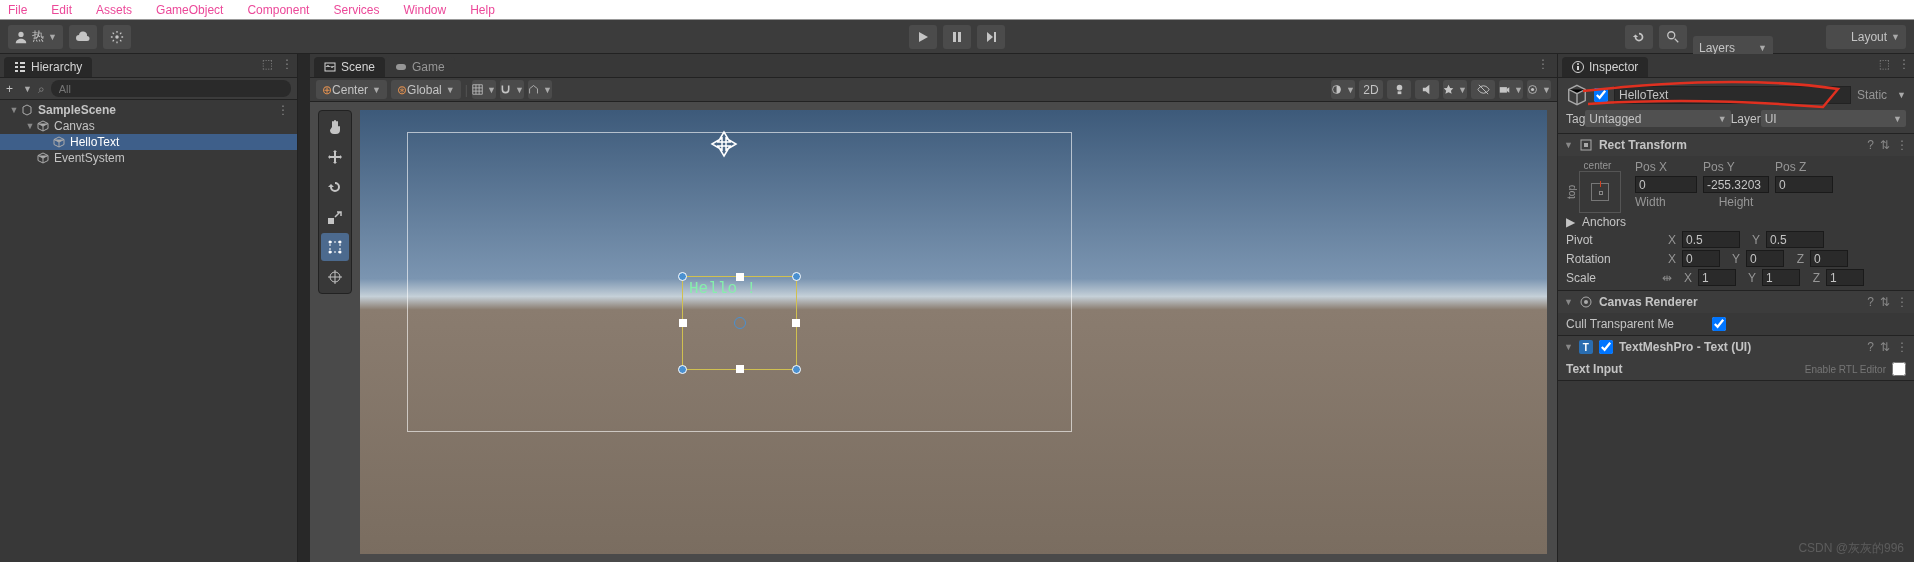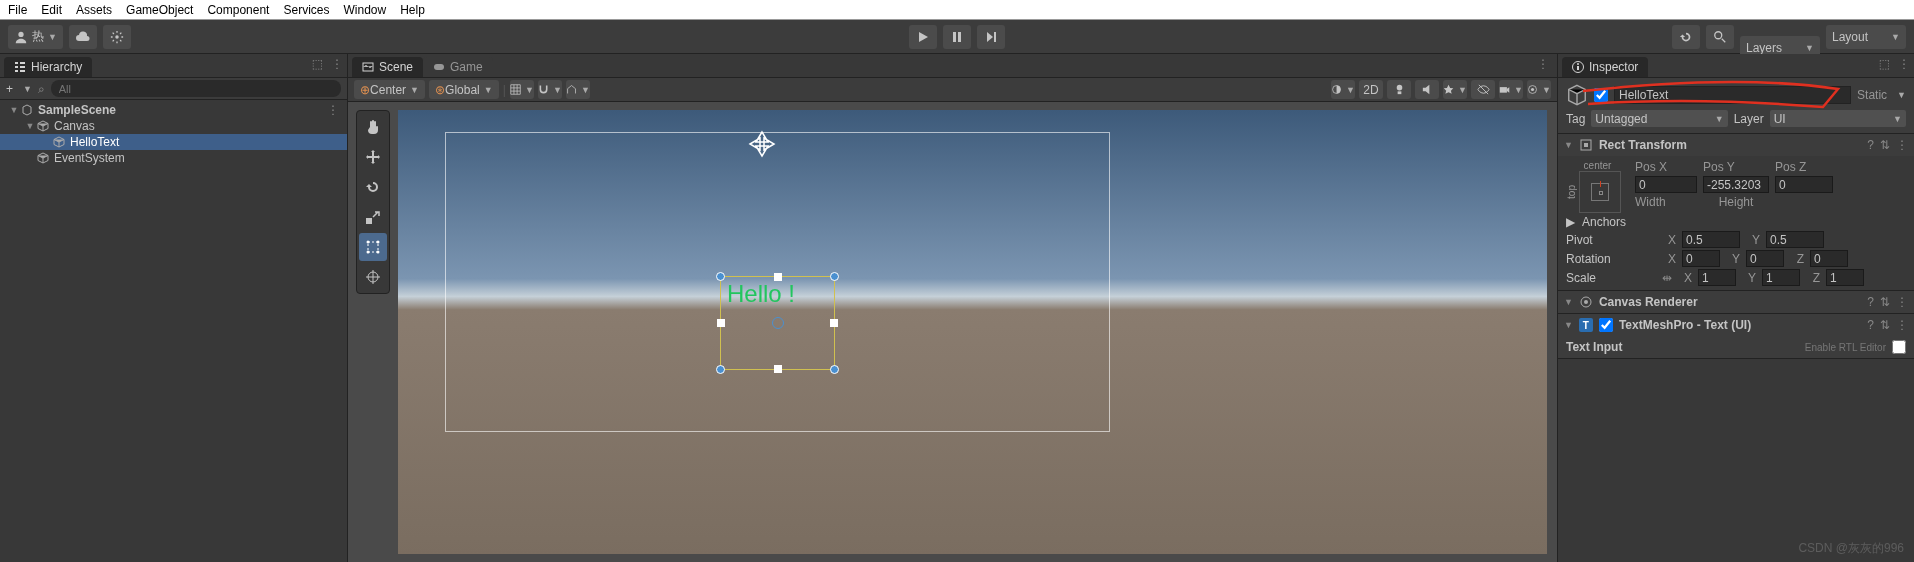--- a/index.html
+++ b/index.html
@@ -1,66 +1,66 @@
 <!DOCTYPE html>
 <html><head>
 <meta charset="utf-8">
 <style>
 * { margin: 0; padding: 0; box-sizing: border-box; font-family: "Segoe UI", Arial, sans-serif; font-size: 12px; user-select: none; }
 body { background: #383838; color: #c4c4c4; width: 1914px; height: 562px; overflow: hidden; }
 
-.menubar { background: #fff; color: #000000; height: 20px; display: flex; align-items: center; padding: 0 8px; gap: 14px; border-bottom: 1px solid #999; }
+.menubar { background: #fff; color: #ec4899; height: 20px; display: flex; align-items: center; padding: 0 8px; gap: 24px; border-bottom: 1px solid #999; }
 .menubar span { cursor: default; }
 
 .toolbar { background: #3c3c3c; height: 34px; display: flex; align-items: center; padding: 0 8px; justify-content: space-between; border-bottom: 1px solid #222; }
 .tb-left, .tb-right, .tb-center { display: flex; align-items: center; gap: 6px; }
 .tb-center { position: absolute; left: 50%; transform: translateX(-50%); }
 .tb-btn { background: #4b4b4b; border-radius: 3px; height: 24px; min-width: 28px; display: flex; align-items: center; justify-content: center; padding: 0 6px; cursor: pointer; }
 .tb-btn svg { fill: #c4c4c4; }
 .caret { margin-left: 4px; font-size: 9px; color: #aaa; }
 
 .main { display: flex; height: calc(100% - 54px); }
 
 .panel-tabs { background: #383838; height: 24px; display: flex; align-items: flex-end; border-bottom: 1px solid #222; position: relative; padding-left: 4px;}
 .ptab { background: #383838; padding: 3px 10px; border-radius: 4px 4px 0 0; display:flex; align-items:center; gap:5px; color: #969696; }
 .ptab.active { background: #282828; color: #d4d4d4; }
 .ptab svg { fill: currentColor; width: 12px; height: 12px; }
 .panel-extra { position:absolute; right:4px; top:3px; display:flex; gap:8px; color:#888;}
 
 
-.hierarchy { width: 348px; background: #383838; border-right: 1px solid #222; display:flex; flex-direction:column;}
+.hierarchy { width: 298px; background: #383838; border-right: 1px solid #222; display:flex; flex-direction:column;}
 .hier-search { background: #3c3c3c; height: 22px; display:flex; align-items:center; padding:0 6px; border-bottom:1px solid #222; gap:6px;}
 .hier-search input { background:#2a2a2a; border:none; color:#888; height:17px; border-radius:8px; padding:0 18px 0 8px; flex:1; font-size:11px;}
 .tree { flex:1; background:#383838; padding-top:2px;}
 .trow { height:16px; display:flex; align-items:center; color:#c4c4c4;}
 .trow.sel { background:#3e5f8a; color:#fff;}
 .trow .fold { width:12px; text-align:center; font-size:9px; color:#888;}
 .trow .ico { width:14px; height:14px; margin-right:4px; display:flex; align-items:center; justify-content:center;}
 .trow .ico svg { width:12px; height:12px; fill:#aaa;}
 
 
-.scene { flex:1; background:#282828; display:flex; flex-direction:column; border-right:1px solid #222;}
+.scene { flex:1; background:#282828; display:flex; flex-direction:column; border-right:1px solid #222;padding-left:12px;}
 .scene-toolbar { height:24px; background:#3c3c3c; display:flex; align-items:center; padding:0 6px; gap:6px; border-bottom:1px solid #222; justify-content:space-between;}
 .st-left, .st-right { display:flex; gap:4px; align-items:center;}
 .st-drop { background:#4b4b4b; height:19px; border-radius:3px; padding:0 6px; display:flex; align-items:center; font-size:11px; cursor:pointer;}
 .st-icon { width:24px; height:19px; background:#4b4b4b; border-radius:3px; display:flex; align-items:center; justify-content:center; cursor:pointer;}
 .st-icon svg { width:13px; height:13px; fill:#c4c4c4;}
 .scene-view { flex:1; position:relative; background:#4a4a4a; }
 .scene-tools { position:absolute; left:8px; top:8px; background:#383838; border-radius:4px; display:flex; flex-direction:column; padding:2px; gap:2px; border:1px solid #222;}
 .scene-tools .tool { width:28px; height:28px; display:flex; align-items:center; justify-content:center; border-radius:3px; cursor:pointer;}
 .scene-tools .tool.active { background:#4c6a8e;}
 .scene-tools .tool svg { width:16px; height:16px; fill:#c4c4c4;}
 .viewport { position:absolute; left:50px; right:10px; top:8px; bottom:8px; overflow:hidden;}
 
 
 .inspector { width: 356px; background:#383838; display:flex; flex-direction:column;}
 .insp-head { background:#3c3c3c; padding:6px 8px; display:flex; flex-direction:column; gap:4px; border-bottom:1px solid #222;}
 .insp-name-row { display:flex; align-items:center; gap:6px;}
 .insp-name-row input[type=text]{ flex:1; background:#2a2a2a; border:1px solid #222; color:#c4c4c4; height:18px; padding:0 4px;}
-.insp-tag-row { display:flex; align-items:center; gap:6px; font-size:11px;}
+.insp-tag-row { display:flex; align-items:center; font-size:11px;}
 .tag-drop, .layer-drop { background:#505050; height:17px; border-radius:2px; padding:0 4px; display:flex; align-items:center; justify-content:space-between; flex:1;}
 .comp { border-bottom:1px solid #222;}
 .comp-head { background:#3c3c3c; height:22px; display:flex; align-items:center; padding:0 6px; gap:6px;}
 .comp-head .fold { font-size:9px; color:#888;}
 .comp-head b { font-weight:600; font-size:12px;}
 .comp-head .cicons { margin-left:auto; display:flex; gap:6px; color:#888;}
 .comp-body { background:#383838; padding:4px 8px; font-size:11px; display:flex; flex-direction:column; gap:2px;}
 .prow { display:flex; align-items:center; gap:6px;}
 .prow label { width:90px; color:#c4c4c4;}
 .prow .xlab, .prow .ylab, .prow .zlab { width:14px; text-align:right; color:#969696;}
@@ -134,21 +134,21 @@
     <div class="tb-btn">
         <svg width="14" height="14" viewBox="0 0 16 16">
           <circle cx="6" cy="6" r="4" fill="none" stroke="#c4c4c4" stroke-width="1.5"></circle>
           <path d="M10 10l4 4" stroke="#c4c4c4" stroke-width="1.5"></path>
         </svg>
       </div>
     <div class="tb-btn" style="width:80px;justify-content:space-between;margin-top:23px;">
         <span>Layers</span>
         <span class="caret">▼</span>
       </div>
-    <div class="tb-btn" style="width:80px;justify-content:space-between;">
+    <div class="tb-btn" style="width:80px;justify-content:flex-end;margin-left:47px;">
         <span>Layout</span>
         <span class="caret">▼</span>
       </div>
   </div>
 </div>
 
 <div class="main">
 
   <div class="hierarchy">
     <div class="panel-tabs">
@@ -368,21 +368,21 @@
         <div style="position:absolute; left:322px; top:166px; width:115px; height:94px; border:1px solid #d0c050;">
           <div style="position:absolute;left:-5px;top:-5px;width:9px;height:9px;background:#4a90d0;border:1px solid #fff;border-radius:50%;"></div>
           <div style="position:absolute;right:-5px;top:-5px;width:9px;height:9px;background:#4a90d0;border:1px solid #fff;border-radius:50%;"></div>
           <div style="position:absolute;left:-5px;bottom:-5px;width:9px;height:9px;background:#4a90d0;border:1px solid #fff;border-radius:50%;"></div>
           <div style="position:absolute;right:-5px;bottom:-5px;width:9px;height:9px;background:#4a90d0;border:1px solid #fff;border-radius:50%;"></div>
           <div style="position:absolute;left:50%;top:-4px;margin-left:-4px;width:8px;height:8px;background:#fff;"></div>
           <div style="position:absolute;left:50%;bottom:-4px;margin-left:-4px;width:8px;height:8px;background:#fff;"></div>
           <div style="position:absolute;top:50%;left:-4px;margin-top:-4px;width:8px;height:8px;background:#fff;"></div>
           <div style="position:absolute;top:50%;right:-4px;margin-top:-4px;width:8px;height:8px;background:#fff;"></div>
           <div style="position:absolute;left:50%;top:50%;width:12px;height:12px;margin:-6px 0 0 -6px;border:1.5px solid #4a90d0;border-radius:50%;"></div>
-          <div style="position:absolute;left:6px;top:3px;font-family:Liberation Sans, sans-serif;font-size:24px;color:#22c55e;">Hello !</div>
+          <div style="position:absolute;left:6px;top:3px;font-family:Liberation Mono, monospace;font-size:16px;color:#86efac;">Hello !</div>
         </div>
       </div>
     </div>
   </div>
 
   <div class="inspector">
     <div class="panel-tabs">
       <div class="ptab active">
           <svg viewBox="0 0 12 12">
             <circle cx="6" cy="6" r="5.5" fill="none" stroke="currentColor"></circle>
@@ -511,20 +511,26 @@
             <circle cx="7" cy="7" r="5" fill="none" stroke="#aaa"></circle>
             <circle cx="7" cy="7" r="2" fill="#aaa"></circle>
           </svg>
         <b>Canvas Renderer</b>
         <div class="cicons">
             <span>?</span>
             <span>⇅</span>
             <span>⋮</span>
           </div>
       </div>
+      <div class="comp-body">
+        <div class="prow">
+            <label style="width:140px;">Cull Transparent Me</label>
+            <input type="checkbox" class="check" checked="" style="">
+          </div>
+      </div>
     </div>
 
     <div class="comp">
       <div class="comp-head">
         <span class="fold">▼</span>
         <div style="width:14px;height:14px;background:#2a6db0;color:#fff;display:flex;align-items:center;justify-content:center;font-size:10px;font-weight:bold;border-radius:2px;">T</div>
         <input type="checkbox" class="check" checked="" style="">
         <b>TextMeshPro - Text (UI)</b>
         <div class="cicons">
             <span>?</span>

